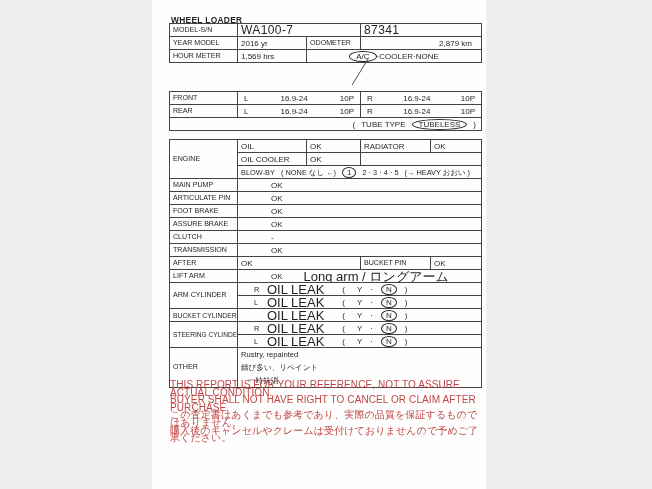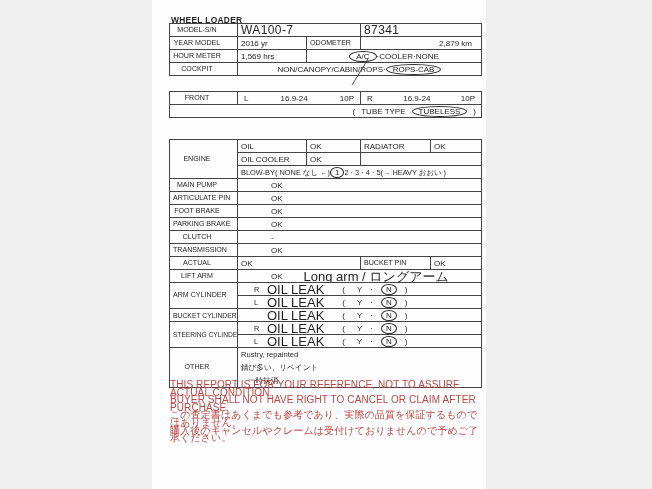--- a/index.html
+++ b/index.html
@@ -8,21 +8,21 @@
           font-family:"Liberation Sans","DejaVu Sans",sans-serif;color:#1f1f1f;}
   .page{position:absolute;left:152px;top:0;width:334px;height:489px;background:#fefefe;}
   .doc{position:absolute;left:17px;top:0;width:312px;height:489px;}
   .title{position:absolute;top:15px;left:2px;font-size:8.4px;font-weight:600;letter-spacing:.3px;color:#222;}
   table{border-collapse:collapse;table-layout:fixed;width:312px;position:absolute;left:0;}
   .t-head{top:23px;}
   .t-tire{top:91px;}
   .t-insp{top:139px;}
   td{border:1px solid #434343;height:12px;padding:0 3px;font-size:8px;line-height:11px;
      overflow:hidden;white-space:nowrap;vertical-align:middle;color:#1f1f1f;}
-  td.lbl{text-align:center;font-size:7.1px;padding-right:16px;letter-spacing:0;}
+  td.lbl{text-align:left;font-size:7.1px;padding-right:16px;letter-spacing:0;}
   .big{font-size:12px;letter-spacing:.4px;}
   .ctr{}
   .rgt{text-align:right;padding-right:9px;}
   .fx{display:flex;align-items:center;}
   .fxc{display:flex;align-items:center;justify-content:center;}
   .fxe{display:flex;align-items:center;justify-content:flex-end;gap:6px;padding-right:2px;}
   .circ{display:inline-block;border:1px solid #2a2a2a;border-radius:50%;padding:0 6px;line-height:9px;font-size:8px;}
   .circ.sm{padding:0 4px;line-height:9px;}
   .sep{font-size:8px;}
   .tirehead{position:absolute;top:82px;left:1px;width:311px;display:flex;
@@ -77,36 +77,20 @@
           <td colspan="3">
             <div class="fxc">
               <span class="circ">A/C</span>
               <span class="sep">·</span>
               <span>COOLER</span>
               <span class="sep">·</span>
               <span>NONE</span>
             </div>
           </td>
         </tr>
-        <tr>
-          <td class="lbl">COCKPIT</td>
-          <td colspan="4">
-            <div class="fxc">
-              <span>NON</span>
-              <span class="sep">/</span>
-              <span>CANOPY</span>
-              <span class="sep">/</span>
-              <span>CABIN</span>
-              <span class="sep">/</span>
-              <span>ROPS</span>
-              <span class="sep">·</span>
-              <span class="circ">ROPS-CAB</span>
-            </div>
-          </td>
-        </tr>
       </tbody>
         </table>
 
       <svg class="leader" viewBox="0 0 44 34">
         <line x1="13" y1="29" x2="29" y2="3" stroke="#3a3a3a" stroke-width="0.9"></line>
       </svg>
 
 
       <table class="t-tire">
         <colgroup>
@@ -128,20 +112,37 @@
           </td>
           <td colspan="2">
             <div class="fx" style="justify-content:space-between;padding:0 3px;">
               <span>R</span>
               <span>16.9-24</span>
               <span>10P</span>
             </div>
           </td>
         </tr>
         <tr>
+          <td class="lbl">REAR</td>
+          <td colspan="2">
+            <div class="fx" style="justify-content:space-between;padding:0 3px;">
+              <span>L</span>
+              <span>16.9-24</span>
+              <span>10P</span>
+            </div>
+          </td>
+          <td colspan="2">
+            <div class="fx" style="justify-content:space-between;padding:0 3px;">
+              <span>R</span>
+              <span>16.9-24</span>
+              <span>10P</span>
+            </div>
+          </td>
+        </tr>
+        <tr>
           <td colspan="5">
             <div class="fxe">
               <span>(</span>
               <span>TUBE TYPE</span>
               <span class="circ">TUBELESS</span>
               <span>)</span>
             </div>
           </td>
         </tr>
       </tbody>
@@ -163,21 +164,21 @@
           <td class="ctr">RADIATOR</td>
           <td class="ctr">OK</td>
         </tr>
         <tr>
           <td class="ctr">OIL COOLER</td>
           <td class="ctr">OK</td>
           <td colspan="2"></td>
         </tr>
         <tr>
           <td colspan="4">
-            <div class="fx" style="gap:0;font-size:7.4px;">
+            <div class="fx" style="gap:6px;font-size:7.4px;">
               <span>BLOW-BY</span>
               <span>( NONE なし ←)</span>
               <span class="circ sm">1</span>
               <span>2  ·  3  ·  4  ·  5</span>
               <span>(→ HEAVY おおい )</span>
             </div>
           </td>
         </tr>
         <tr>
           <td class="lbl">MAIN PUMP</td>
@@ -185,33 +186,33 @@
         </tr>
         <tr>
           <td class="lbl">ARTICULATE PIN</td>
           <td colspan="4" class="okcell">OK</td>
         </tr>
         <tr>
           <td class="lbl">FOOT BRAKE</td>
           <td colspan="4" class="okcell">OK</td>
         </tr>
         <tr>
-          <td class="lbl">PARKING BRAKE</td>
+          <td class="lbl">ASSURE BRAKE</td>
           <td colspan="4" class="okcell">OK</td>
         </tr>
         <tr>
           <td class="lbl">CLUTCH</td>
           <td colspan="4" class="okcell">-</td>
         </tr>
         <tr>
           <td class="lbl">TRANSMISSION</td>
           <td colspan="4" class="okcell">OK</td>
         </tr>
         <tr>
-          <td class="lbl">ACTUAL</td>
+          <td class="lbl">AFTER</td>
           <td colspan="2" class="ctr">OK</td>
           <td class="ctr" style="font-size:7.1px;">BUCKET PIN</td>
           <td class="ctr">OK</td>
         </tr>
         <tr>
           <td class="lbl">LIFT ARM</td>
           <td colspan="4">
             <div class="fx">
               <span style="margin-left:30px;">OK</span>
               <span class="liftnote">Long arm / ロングアーム</span>

